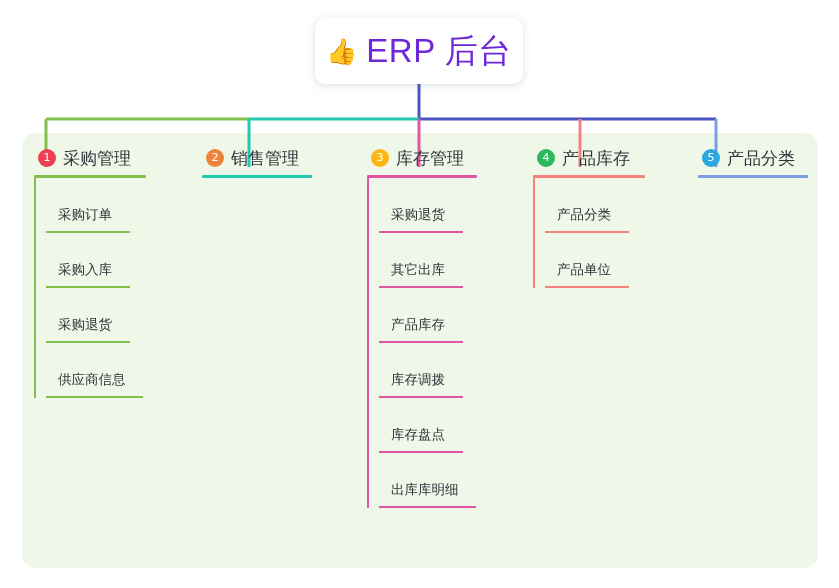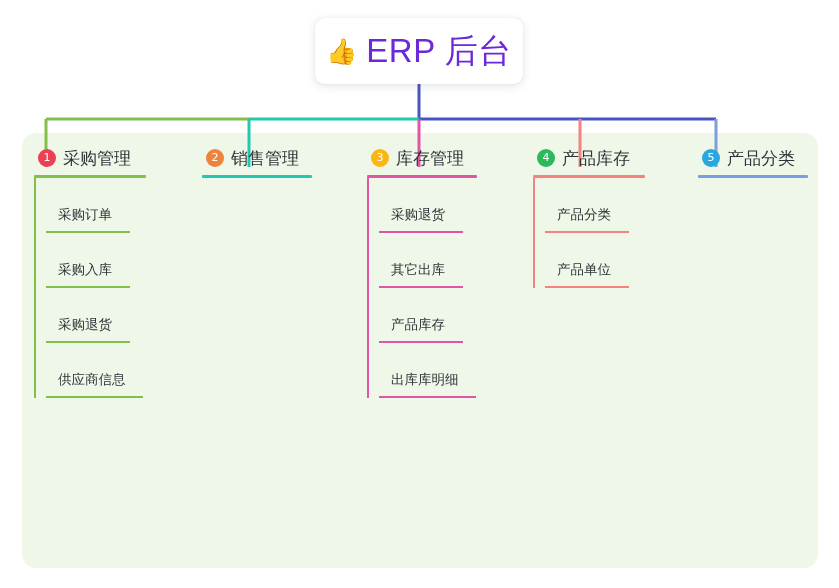--- a/index.html
+++ b/index.html
@@ -210,20 +210,28 @@
           </div>
           <div class="item">
             <span class="item-label">其它出库</span>
             <div class="item-rule" style="width: 84px; background: rgb(226, 85, 164);"></div>
           </div>
           <div class="item">
             <span class="item-label">产品库存</span>
             <div class="item-rule" style="width: 84px; background: rgb(226, 85, 164);"></div>
           </div>
           <div class="item">
+            <span class="item-label">库存调拨</span>
+            <div class="item-rule" style="width: 84px; background: rgb(226, 85, 164);"></div>
+          </div>
+          <div class="item">
+            <span class="item-label">库存盘点</span>
+            <div class="item-rule" style="width: 84px; background: rgb(226, 85, 164);"></div>
+          </div>
+          <div class="item">
             <span class="item-label">出库库明细</span>
             <div class="item-rule" style="width: 97px; background: rgb(226, 85, 164);"></div>
           </div>
         </div>
       </div>
       <div class="col" style="left: 533px; top: 146px;">
         <div class="col-head">
           <span class="badge" style="background: rgb(44, 184, 92);">4</span>
           <span class="col-title">产品库存</span>
         </div>

